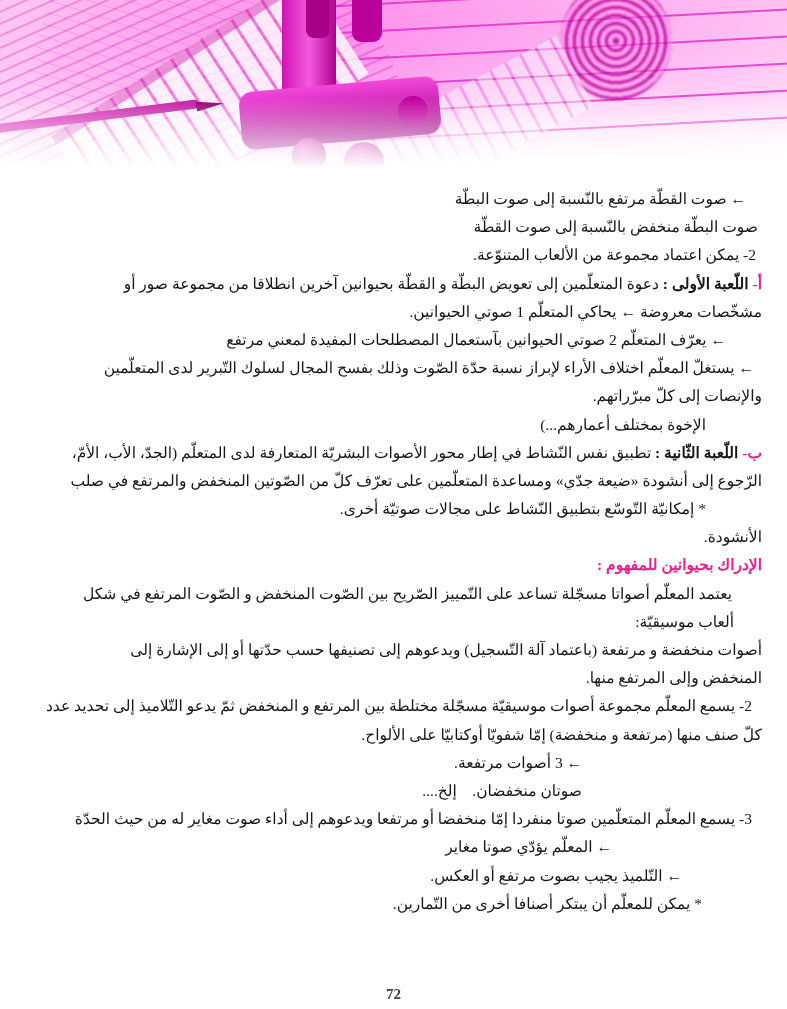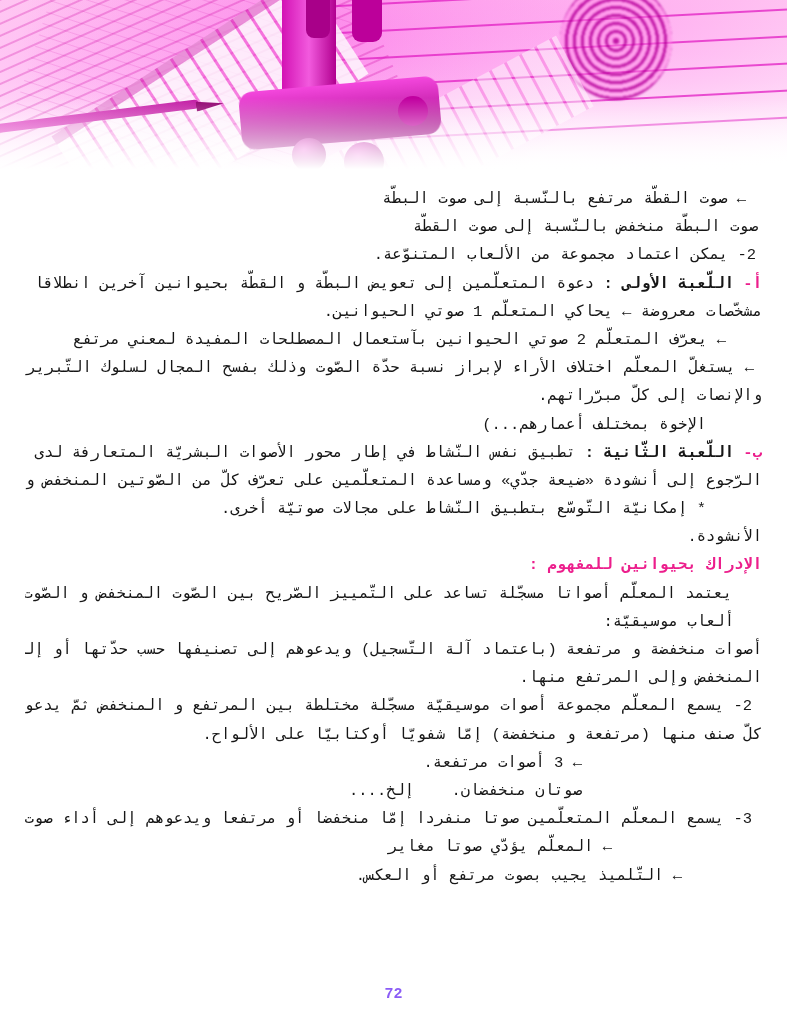--- a/index.html
+++ b/index.html
@@ -1,28 +1,28 @@
 <!DOCTYPE html>
 <html lang="ar"><head>
 <meta charset="utf-8">
 <style>
   html,body{margin:0;padding:0;background:#fff;}
   .page{position:relative;width:787px;height:1009px;background:#fff;overflow:hidden;
-        font-family:Liberation Mono, monospace;}
+        font-family:Liberation Serif, serif;}
   
   .banner{position:absolute;top:0;left:0;width:787px;height:178px;overflow:hidden;}
   .banner *{position:absolute;}
   
   .content{position:absolute;top:185px;right:25px;left:25px;height:800px;
            direction:rtl;overflow:hidden;color:#161616;}
   .ln{height:28.2px;line-height:28.2px;white-space:nowrap;font-size:15.5px;}
   .bold{font-weight:bold;}
   .accent{color:#ec1e8c;}
   .pagenum{position:absolute;bottom:6px;left:0;right:0;text-align:center;
-           font-weight:bold;font-size:15px;color:#8b5cf6;}
+           font-weight:bold;font-size:15px;color:#404040;}
 </style>
 </head>
 <body>
 
 <div class="page">
 
   <div class="banner">
     <div style="inset:0;background:
       radial-gradient(ellipse 420px 260px at 40% 22%, rgba(250,60,225,.50), rgba(250,60,225,0) 70%),
       radial-gradient(ellipse 500px 220px at 78% 15%, rgba(255,110,235,.42), rgba(255,110,235,0) 70%),
@@ -69,16 +69,17 @@
     <div class="ln" style="padding-right:28px">ألعاب موسيقيّة:</div>
     <div class="ln">أصوات منخفضة و مرتفعة (باعتماد آلة التّسجيل) ويدعوهم إلى تصنيفها حسب حدّتها أو إلى الإشارة إلى</div>
     <div class="ln">المنخفض وإلى المرتفع منها.</div>
     <div class="ln" style="padding-right:10px">2- يسمع المعلّم مجموعة أصوات موسيقيّة مسجّلة مختلطة بين المرتفع و المنخفض ثمّ يدعو التّلاميذ إلى تحديد عدد</div>
     <div class="ln">كلّ صنف منها (مرتفعة و منخفضة) إمّا شفويّا أوكتابيّا على الألواح.</div>
     <div class="ln" style="padding-right:180px">← 3 أصوات مرتفعة.</div>
     <div class="ln" style="padding-right:180px">صوتان منخفضان.&nbsp;&nbsp;&nbsp; إلخ....</div>
     <div class="ln" style="padding-right:10px">3- يسمع المعلّم المتعلّمين صوتا منفردا إمّا منخفضا أو مرتفعا ويدعوهم إلى أداء صوت مغاير له من حيث الحدّة</div>
     <div class="ln" style="padding-right:150px">← المعلّم يؤدّي صوتا مغاير</div>
     <div class="ln" style="padding-right:80px">← التّلميذ يجيب بصوت مرتفع أو العكس.</div>
+    <div class="ln" style="padding-right:60px">* يمكن للمعلّم أن يبتكر أصنافا أخرى من التّمارين.</div>
   </div>
 
   <div class="pagenum">72</div>
 </div>
 
 </body></html>

